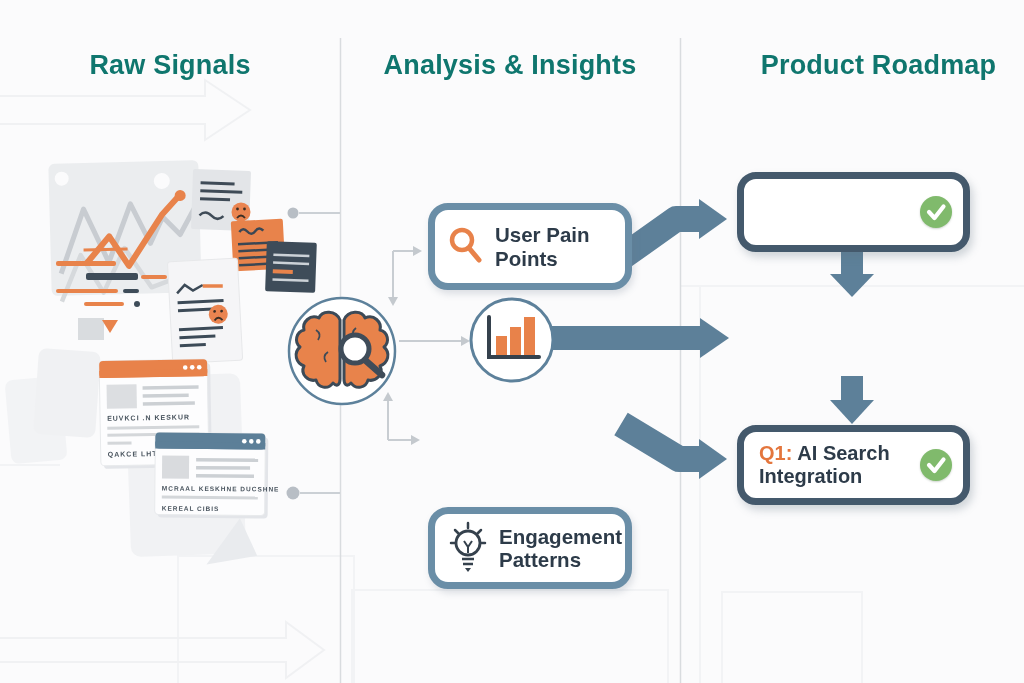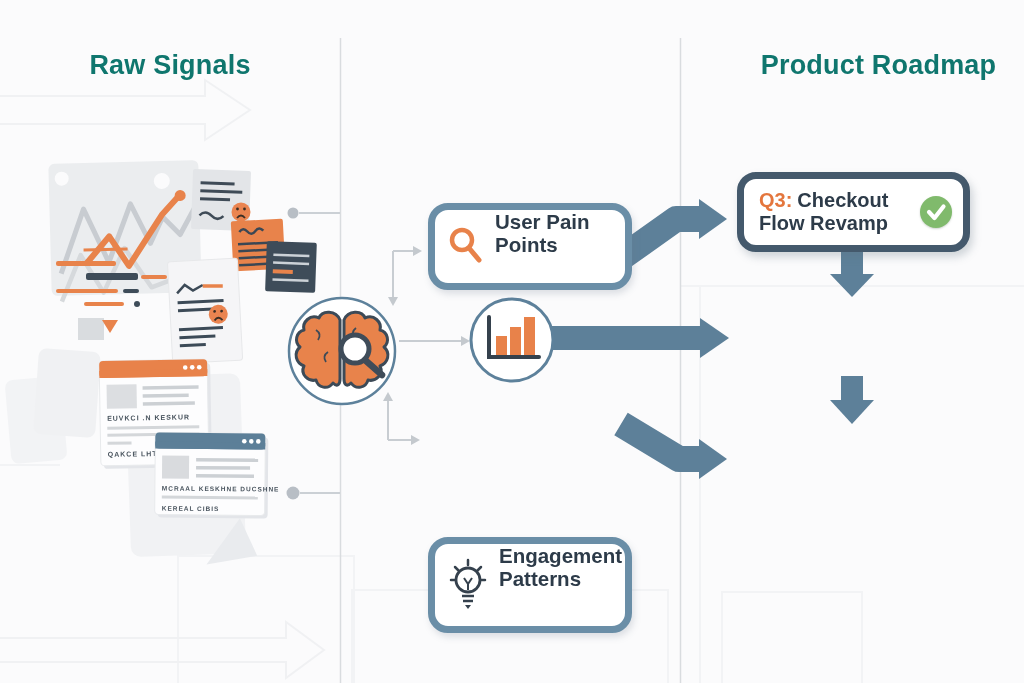--- a/index.html
+++ b/index.html
@@ -11,21 +11,21 @@
   }
   #artwork{position:absolute;left:0;top:0;z-index:1;}
   .col-heading{
     position:absolute;top:50px;text-align:center;
     font-size:27px;font-weight:700;color:#0f766e;letter-spacing:.2px;z-index:3;
   }
   .insight-box{
     position:absolute;left:428px;width:204px;box-sizing:border-box;
     background:#ffffff;border:7px solid #6a8ea7;border-radius:20px;
     box-shadow:2px 4px 7px rgba(110,125,140,.22);
-    display:flex;gap:11px;padding:0 8px 0 13px;z-index:4;
+    display:flex;align-items:center;gap:11px;padding:0 8px 0 13px;z-index:4;
   }
   .ibox-icon{flex:0 0 auto;display:flex;align-items:center;justify-content:center;}
   .ibox-label{font-size:20.5px;font-weight:700;line-height:1.13;color:#2d3b49;}
   .roadmap-box{
     position:absolute;left:737px;width:233px;height:80px;box-sizing:border-box;
     background:#ffffff;border:7px solid #44596c;border-radius:19px;
     box-shadow:3px 5px 8px rgba(95,110,125,.28);
     display:flex;align-items:center;padding:0 46px 0 15px;z-index:4;
   }
   .roadmap-text{font-size:20px;font-weight:700;line-height:1.15;color:#2d3b49;}
@@ -259,59 +259,67 @@
       <g>
         <path d="M489 317 V357 H539" fill="none" stroke="#35414d" stroke-width="4" stroke-linecap="round"></path>
         <rect x="496" y="336" width="11" height="19" fill="#e8824a"></rect>
         <rect x="510" y="327" width="11" height="28" fill="#e8824a"></rect>
         <rect x="524" y="317" width="11" height="38" fill="#e8824a"></rect>
       </g>
     </g>
   </svg>
 
   <div class="col-heading" style="left:0;width:340px">Raw Signals</div>
+  <div class="col-heading" style="left:340px;width:340px">Analysis &amp; Insights</div>
   <div class="col-heading" style="left:700px;width:357px">Product Roadmap</div>
 
   <div class="insight-box" style="top:203px;height:87px">
     <span class="ibox-icon">
       <svg width="36" height="40" viewBox="0 0 36 40">
         <circle cx="14" cy="13" r="10" fill="none" stroke="#e8824a" stroke-width="4.5"></circle>
         <line x1="21" y1="21" x2="31" y2="33" stroke="#e8824a" stroke-width="5" stroke-linecap="round"></line>
       </svg>
     </span>
     <div class="ibox-label">User Pain Points</div>
   </div>
 
 
-  <div class="insight-box" style="top:537px;height:96px">
+  <div class="insight-box" style="top:507px;height:82px">
     <span class="ibox-icon">
       <svg width="40" height="54" viewBox="0 0 40 54">
         <g stroke="#35414d" stroke-width="2.5" stroke-linecap="round">
           <line x1="3" y1="22" x2="9" y2="22"></line>
           <line x1="31" y1="22" x2="37" y2="22"></line>
           <line x1="7" y1="9" x2="11" y2="13"></line>
           <line x1="33" y1="9" x2="29" y2="13"></line>
           <line x1="20" y1="2" x2="20" y2="7"></line>
         </g>
         <circle cx="20" cy="22" r="12" fill="#ffffff" stroke="#35414d" stroke-width="2.8"></circle>
         <path d="M16 20 l4 6 l4 -6 M20 26 v6" fill="none" stroke="#35414d" stroke-width="2"></path>
         <line x1="14" y1="38" x2="26" y2="38" stroke="#35414d" stroke-width="2.5"></line>
         <line x1="15" y1="43" x2="25" y2="43" stroke="#35414d" stroke-width="2.5"></line>
         <polygon points="17,47 23,47 20,51" fill="#35414d"></polygon>
       </svg>
     </span>
     <div class="ibox-label">Engagement Patterns</div>
   </div>
 
   <div class="roadmap-box" style="top:172px">
+    <div class="check">
+      <svg width="32" height="32" viewBox="0 0 32 32">
+        <polyline points="9,16 14.5,22 23.5,10.5" fill="none" stroke="#ffffff" stroke-width="4.2" stroke-linecap="round" stroke-linejoin="round"></polyline>
+      </svg>
+    </div>
+  </div>
+
+
+  <div class="roadmap-box" style="top:425px">
     <div class="roadmap-text">
-      <span class="q">Q3:</span><span>Checkout Flow Revamp</span>
+      <span class="q">Q1:</span><span>AI Search Integration</span>
     </div>
     <div class="check">
       <svg width="32" height="32" viewBox="0 0 32 32">
         <polyline points="9,16 14.5,22 23.5,10.5" fill="none" stroke="#ffffff" stroke-width="4.2" stroke-linecap="round" stroke-linejoin="round"></polyline>
       </svg>
     </div>
   </div>
 
-
-
 </div>
 
 </body></html>

